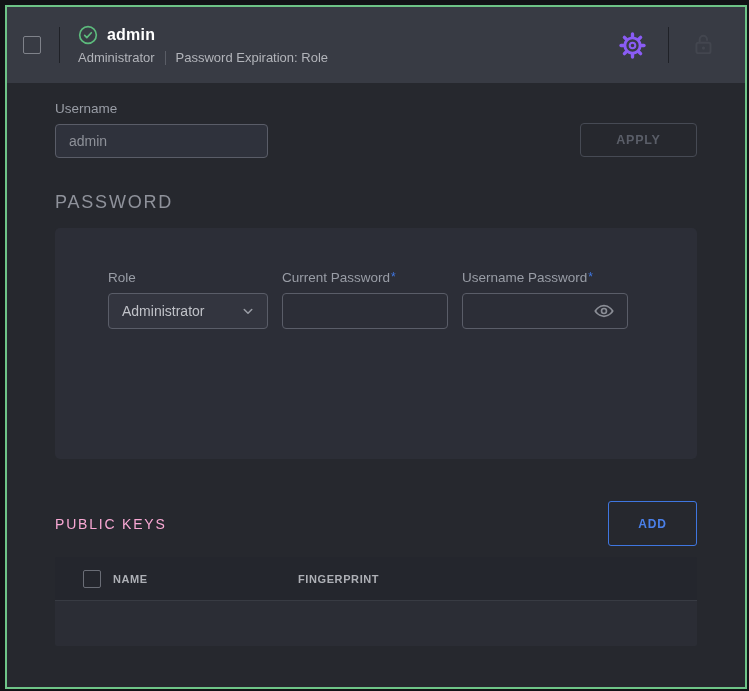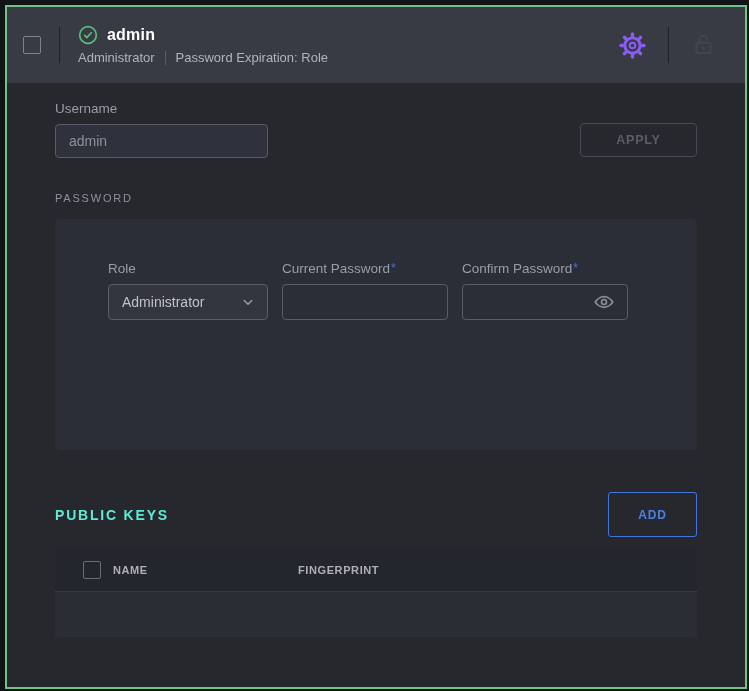--- a/index.html
+++ b/index.html
@@ -48,21 +48,21 @@
   }
   .action-buttons{display:flex;gap:22px;margin-top:22px;}
   .btn{
     height:34px;border-radius:4px;background:transparent;
     font-size:12.5px;font-weight:bold;letter-spacing:.8px;cursor:pointer;
     font-family:"Liberation Sans","DejaVu Sans",sans-serif;
   }
   .btn-cancel{width:115px;border:1px solid #3f76e0;color:#4a80ea;}
   .btn-apply{width:117px;border:1px solid #464a54;color:#5a5e68;cursor:default;}
   .section-title{
-    margin:34px 0 0 0;font-size:11px;font-weight:normal;
+    margin:34px 0 0 0;font-size:18px;font-weight:normal;
     letter-spacing:1.8px;color:#8f929b;
   }
   
   .card{
     margin-top:15px;background:#2c2e37;border-radius:5px;
     padding:42px 40px 44px 53px;height:231px;box-sizing:border-box;
   }
   .grid{
     display:grid;grid-template-columns:160px 166px 166px;
     column-gap:36px;row-gap:26px;gap:14px;
@@ -73,21 +73,21 @@
   .select span{color:#c0c2c8;font-size:14px;}
   .input-wrap{background:transparent;padding:0 8px 0 0;}
   .input-wrap input{
     flex:1;min-width:0;background:transparent;border:none;outline:none;height:100%;
     color:#c0c2c8;font-size:14px;padding:0 0 0 13px;
     font-family:"Liberation Sans","DejaVu Sans",sans-serif;
   }
   .eye-btn{background:none;border:none;padding:0 4px;display:flex;align-items:center;cursor:pointer;}
   
   .pk-head{margin-top:42px;display:flex;align-items:center;justify-content:space-between;}
-  .pk-head h2{margin:0;font-size:14px;font-weight:bold;letter-spacing:1.8px;color:#5eead4;}
+  .pk-head h2{margin:0;font-size:14px;font-weight:normal;letter-spacing:1.8px;color:#f9a8d4;}
   .btn-add{width:89px;height:45px;border:1px solid #3f76e0;border-radius:3px;background:transparent;
            color:#4a80ea;font-size:12px;font-weight:bold;letter-spacing:.8px;cursor:pointer;
            font-family:"Liberation Sans","DejaVu Sans",sans-serif;}
   .pk-table{margin-top:11px;border-radius:2px;overflow:hidden;}
   .thead{
     height:43px;background:#24262d;display:flex;align-items:center;
     border-bottom:1px solid #383b43;padding-left:28px;
   }
   .thead .checkbox{border-color:#6a6d76;}
   .th{font-size:11px;letter-spacing:.6px;color:#aeb0b6;font-weight:bold;}
@@ -180,21 +180,21 @@
             <span>Current Password</span><span class="req">*</span>
           </label>
           <div class="ctrl input-wrap">
             <input type="password" value="" style="">
           </div>
         </div>
 
 
         <div>
           <label class="field-label">
-            <span>Confirm Password</span><span class="req">*</span>
+            <span>Username Password</span><span class="req">*</span>
           </label>
           <div class="ctrl input-wrap">
             <input type="password" value="" style="">
             <button class="eye-btn">
               <span style="display:flex;">
                 <svg width="22" height="22" viewBox="0 0 24 24" fill="none" stroke="#8b8e96" stroke-width="1.8">
                   <path d="M2.5 12s3.5-5.8 9.5-5.8S21.5 12 21.5 12s-3.5 5.8-9.5 5.8S2.5 12 2.5 12z"></path>
                   <circle cx="12" cy="12" r="2.7"></circle>
                 </svg>
               </span>

